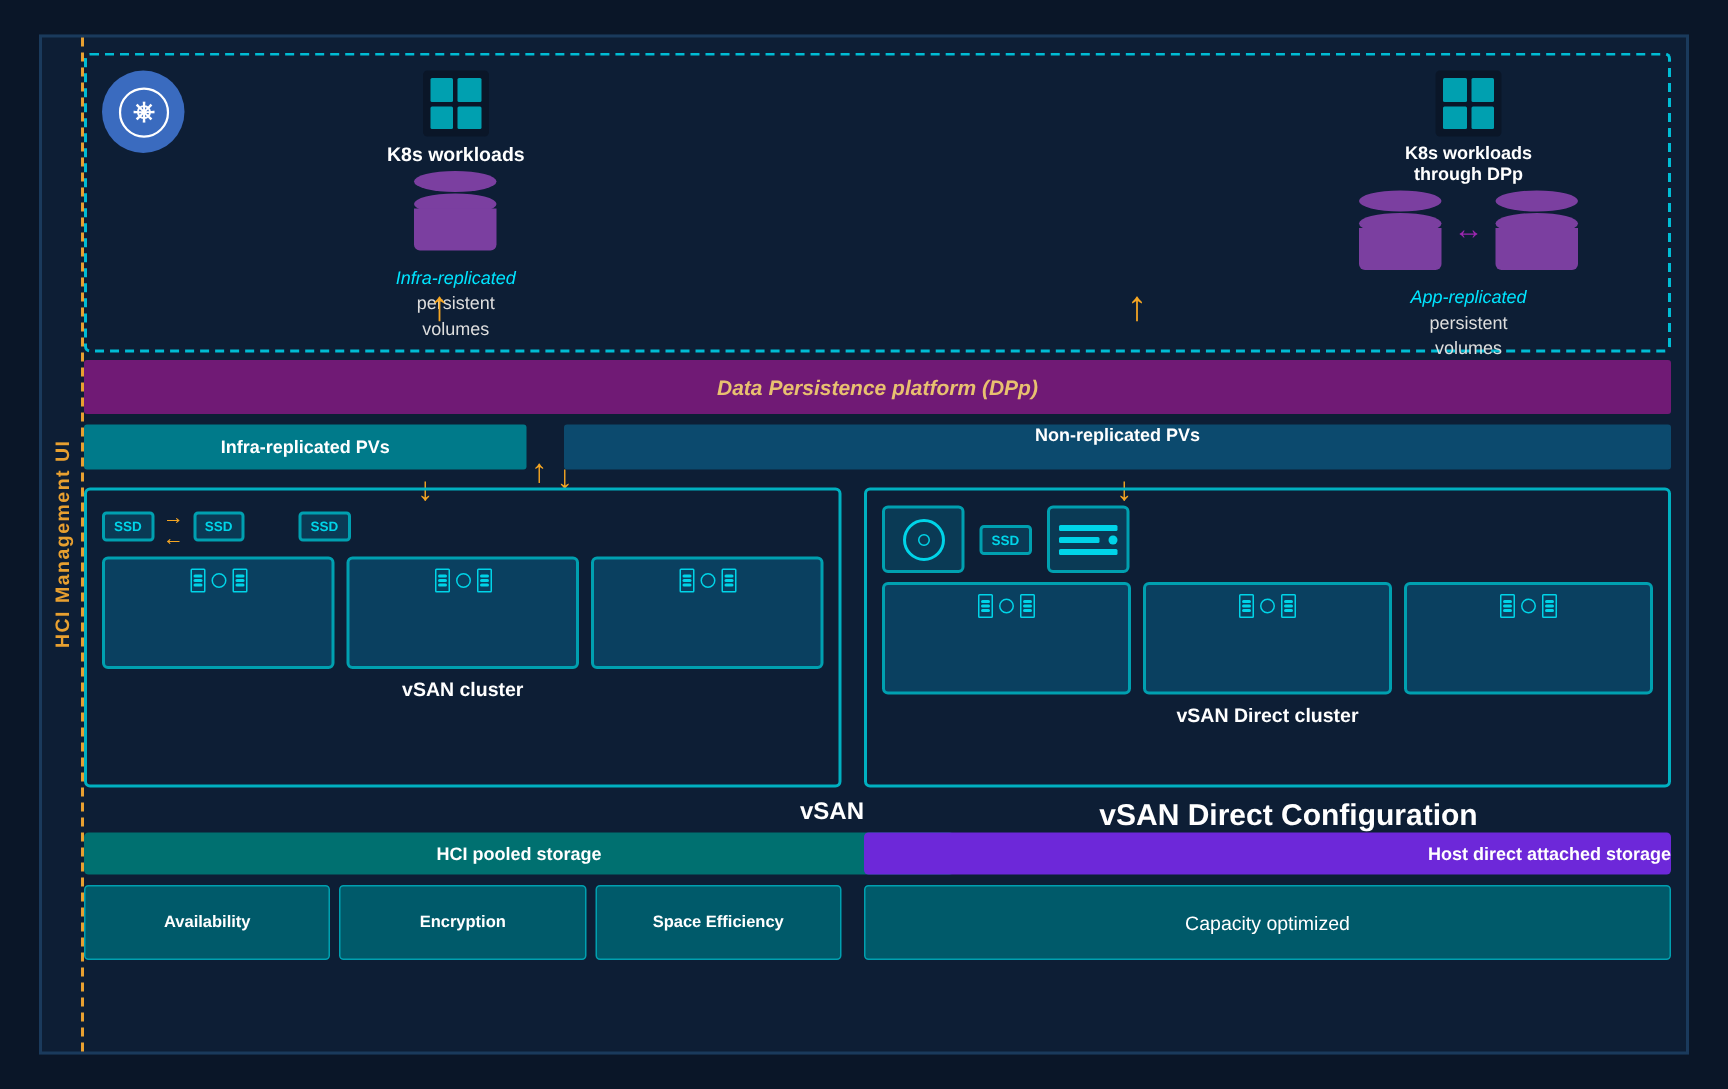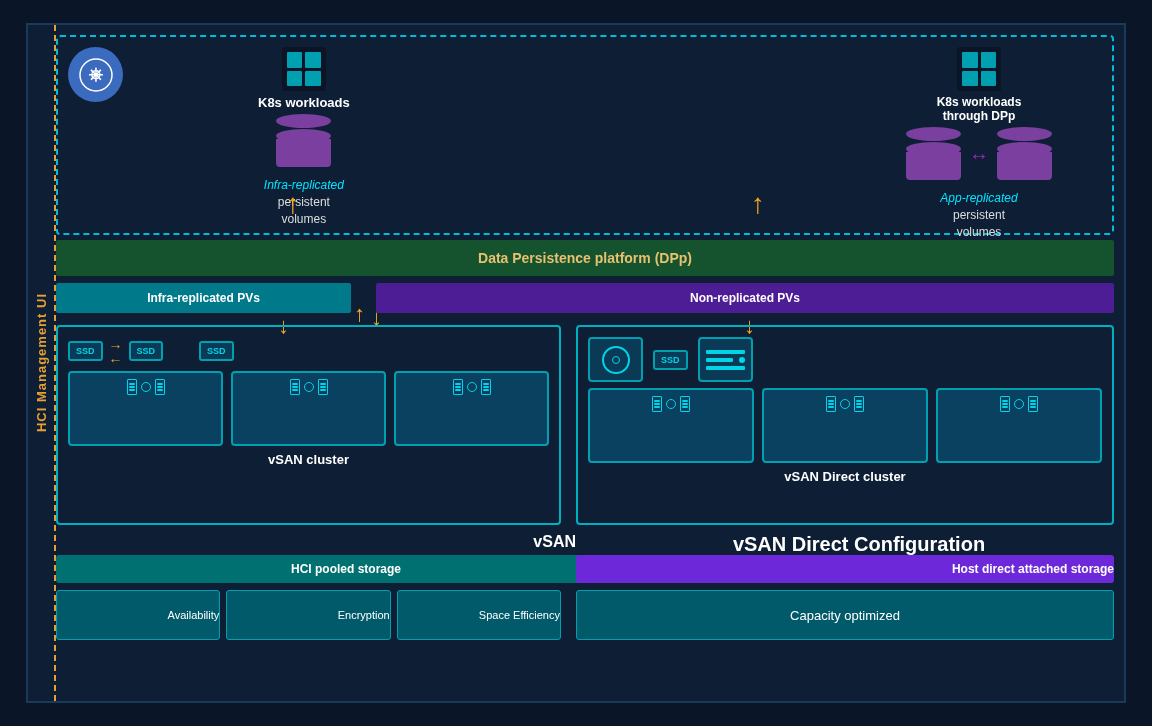--- a/index.html
+++ b/index.html
@@ -113,25 +113,26 @@
       font-size: 20px;
     }
 
     
     .dpp-bar {
       position: absolute;
       top: 205px;
       left: 0;
       right: 0;
       height: 36px;
-      background: #14532d;
+      background: #701a75;
       display: flex;
       align-items: center;
       justify-content: center;
       border-radius: 2px;
+      font-style: italic;
     }
     .dpp-text {
       color: #e8c070;
       font-size: 14px;
       font-weight: bold;
     }
 
     
     .infra-pvs-bar {
       position: absolute;
@@ -146,23 +147,22 @@
       border-radius: 2px;
     }
 
     
     .non-replicated-pvs-bar {
       position: absolute;
       top: 248px;
       left: 320px;
       right: 0;
       height: 30px;
-      background: #4c1d95;
-      display: flex;
-      align-items: center;
+      background: #0c4a6e;
+      display: flex;
       justify-content: center;
       border-radius: 2px;
     }
 
     .pvs-text {
       color: white;
       font-size: 12px;
       font-weight: bold;
     }
 
@@ -328,22 +328,23 @@
     }
 
     .feature-box {
       flex: 1;
       height: 50px;
       background: #005a6a;
       border: 1.5px solid #00a0b0;
       border-radius: 3px;
       display: flex;
       align-items: center;
-      justify-content: flex-end;
+      justify-content: center;
       text-align: center;
+      font-weight: bold;
     }
 
     .feature-box-text {
       color: white;
       font-size: 11px;
     }
 
     
     .capacity-box {
       position: absolute;

